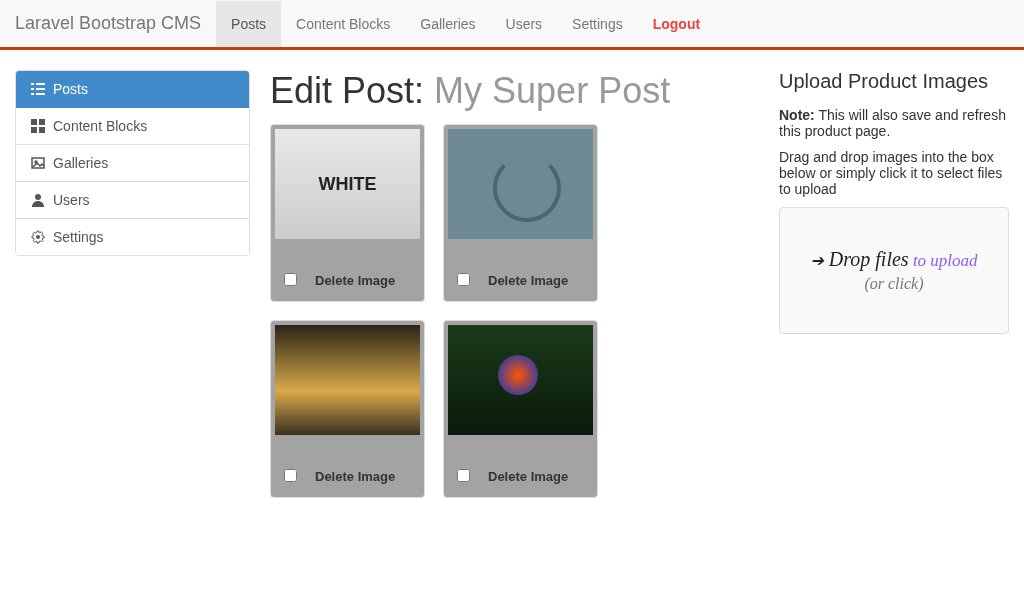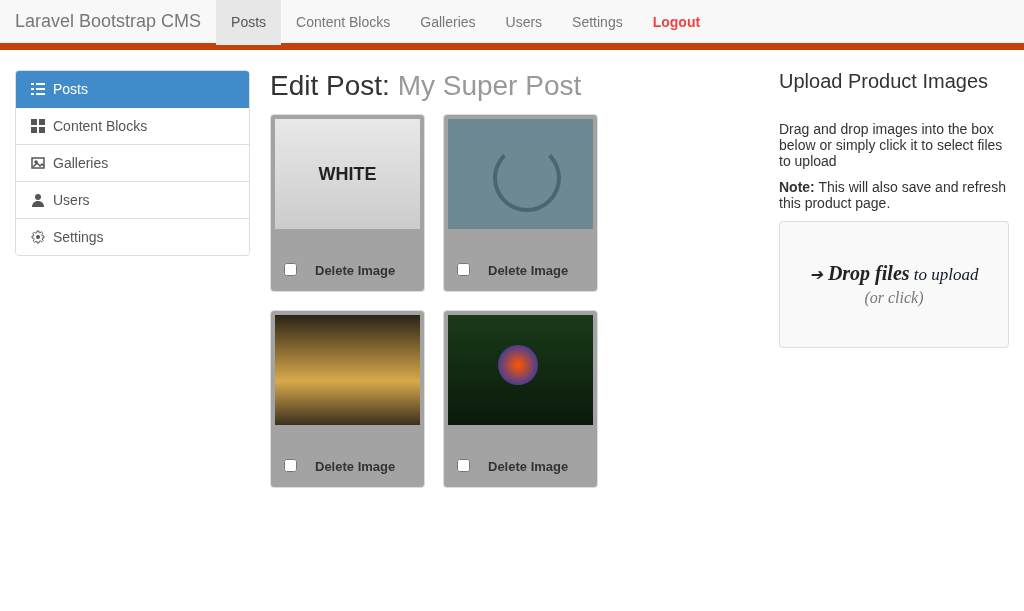--- a/index.html
+++ b/index.html
@@ -1,48 +1,48 @@
 <!DOCTYPE html>
 <html><head>
 <meta charset="utf-8">
 <style>
 * { box-sizing: border-box; margin: 0; padding: 0; }
 body { font-family: "Helvetica Neue", Helvetica, Arial, sans-serif; font-size: 14px; color: #333; background: #fff; }
-.navbar { background: #f8f8f8; border-bottom: 7px solid #c2410c; height: 50px; display: flex; align-items: center; padding: 0 15px; }
+.navbar { background: #f8f8f8; border-bottom: 3px solid #c2410c; height: 50px; display: flex; align-items: center; padding: 0 15px; }
 .navbar-brand { font-size: 18px; color: #777; padding-right: 15px; text-decoration: none; }
 .nav-list { list-style: none; display: flex; }
 .nav-list li a { display: block; padding: 15px; color: #777; text-decoration: none; font-size: 14px; }
 .nav-list li.active a { background: #e7e7e7; color: #555; }
 .nav-list li.logout a { color: #ef4444; font-weight: bold; }
 .container { display: flex; padding: 20px 15px; gap: 20px; }
 .sidebar { width: 235px; flex-shrink: 0; }
 .list-group { border: 1px solid #ddd; border-radius: 4px; overflow: hidden; }
 .list-group-item { display: flex; align-items: center; gap: 8px; padding: 10px 15px; border-bottom: 1px solid #ddd; color: #555; text-decoration: none; background: #fff; }
 .list-group-item:last-child { border-bottom: none; }
 .list-group-item.active { background: #428bca; color: #fff; border-color: #428bca; }
 .icon { width: 14px; height: 14px; display: inline-flex; align-items: center; justify-content: center; }
 .main { flex: 1; min-width: 0; }
-h1 { font-size: 28px; font-weight: 500; color: #333; margin-bottom: 12px; }
+h1 { font-size: 36px; font-weight: 500; color: #333; margin-bottom: 12px; }
 h1 .subtitle { color: #999; font-weight: 400; }
 .tabs { border-bottom: 1px solid #ddd; display: flex; list-style: none; margin-bottom: 15px; }
 .tabs li a { display: block; padding: 10px 15px; color: #428bca; text-decoration: none; border: 1px solid transparent; border-radius: 4px 4px 0 0; margin-bottom: -1px; }
 .tabs li.active a { color: #555; background: #fff; border-color: #ddd #ddd #fff; }
 .help-text { margin-bottom: 15px; color: #333; }
 .image-grid { display: flex; flex-wrap: wrap; gap: 18px; }
 .image-card { width: 155px; border: 1px solid #ddd; border-radius: 4px; background: #a3a3a3; padding: 4px; }
 .thumb { width: 100%; height: 110px; background: #ccc; display: flex; align-items: center; justify-content: center; font-weight: bold; color: #333; font-size: 18px; }
 .caption { padding: 9px; display: flex; align-items: flex-start; gap: 18px; font-weight: bold; color: #333; font-size: 13px; margin-top: 25px; }
 .caption input[type=checkbox] { margin: 0; }
 .right-col { width: 230px; flex-shrink: 0; }
-.right-col h3 { font-size: 20px; font-weight: 500; margin-bottom: 28px; }
+.right-col h3 { font-size: 20px; font-weight: 500; margin-bottom: 14px; }
 .right-col p { margin-bottom: 10px; font-size: 14px; }
 .dropzone { border: 1px solid #ddd; border-radius: 4px; background: #f9f9f9; padding: 40px 10px; text-align: center; }
 .dropzone .main-text { font-family: Georgia, serif; font-style: italic; font-size: 20px; color: #222; }
-.dropzone .main-text strong { font-style: italic; font-weight: bold; }
-.dropzone .main-text .light { font-weight: normal; color: #0f172a; font-size: 17px; }
+.dropzone .main-text strong { font-style: italic; font-weight: normal; }
+.dropzone .main-text .light { font-weight: normal; color: #8b5cf6; font-size: 17px; }
 .dropzone .sub { font-family: Georgia, serif; font-style: italic; font-size: 16px; color: #777; margin-top: 4px; }
 .arrow { font-size: 16px; }
 
 .thumb.t1 { background: linear-gradient(#e8e8e8, #ccc); color:#222; font-family: Arial; font-weight:900; }
 .thumb.t2 { background: #6d8a94; position:relative; }
 .thumb.t2::after { content:""; width:60px; height:60px; border:4px solid #4a6670; border-radius:50%; position:absolute; top:25px; left:45px; border-top-color:transparent; }
 .thumb.t3 { background: linear-gradient(to bottom, #2a2418 0%, #d9a94a 60%, #3a3020 100%); }
 .thumb.t4 { background: linear-gradient(#1a3a1a,#0a1a0a); position:relative; }
 .thumb.t4::after{content:"";position:absolute;width:40px;height:40px;background:radial-gradient(#ff5500,#0033cc);border-radius:50%;top:30px;left:50px;}
 </style>
@@ -165,22 +165,22 @@
           <span>Delete Image</span>
         </label>
       </div>
 
     </div>
 
   </main>
 
   <aside class="right-col">
     <h3>Upload Product Images</h3>
+    <p><strong>Note:</strong><span> This will also save and refresh this product page.</span></p>
     <p>Drag and drop images into the box below or simply click it to select files to upload</p>
-    <p><strong>Note:</strong><span> This will also save and refresh this product page.</span></p>
     <div class="dropzone">
       <div class="main-text">
         <span class="arrow">➔</span>
         <strong>Drop files</strong><span class="light"> to upload</span>
       </div>
       <div class="sub">(or click)</div>
     </div>
   </aside>
 </div>
 

